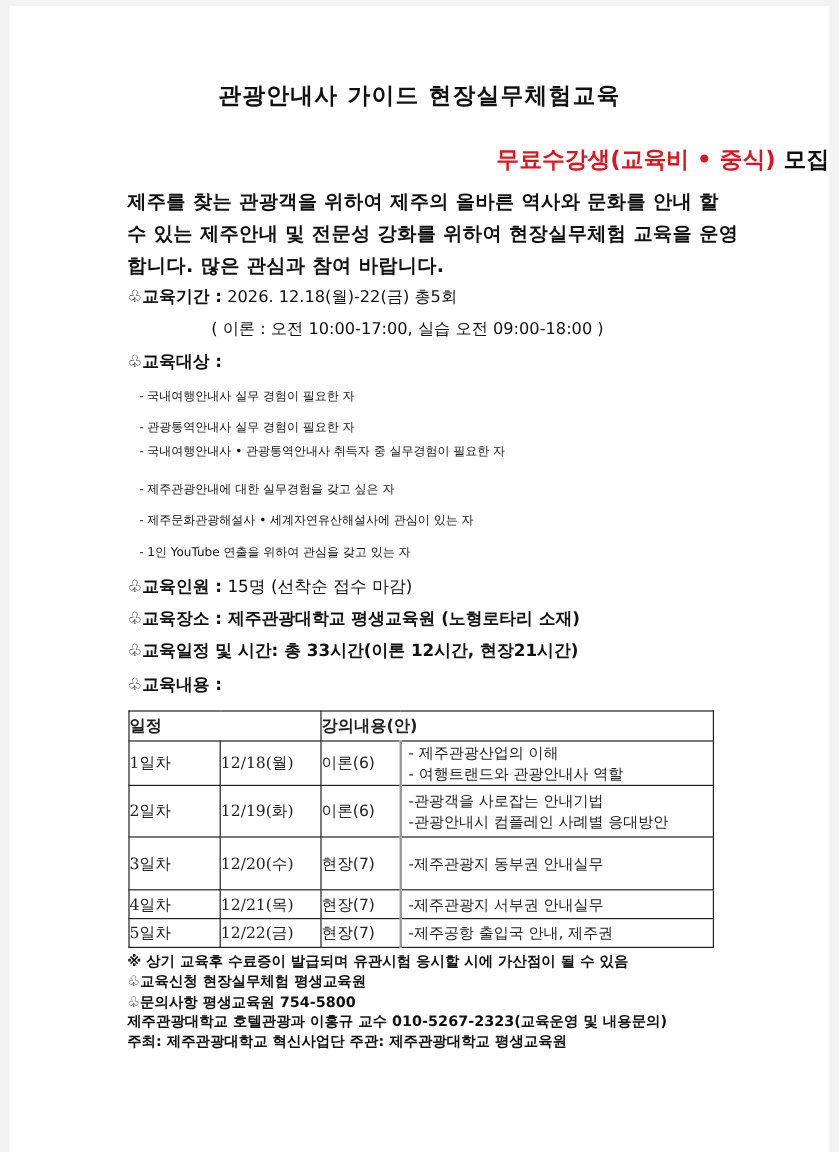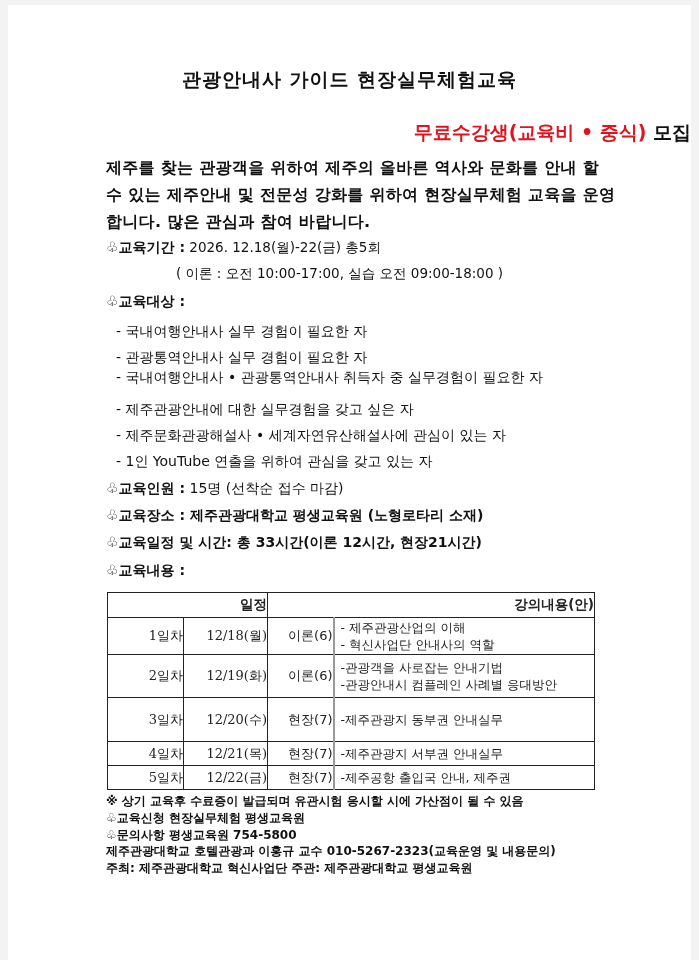--- a/index.html
+++ b/index.html
@@ -17,26 +17,26 @@
   }
   .subtitle {
     left: 0; width: 683px; top: 115px; text-align: right;
     font-size: 19px; font-weight: bold;
   }
   .subtitle .red { color: #e0141e; }
   .intro { left: 98px; font-size: 16px; font-weight: bold; letter-spacing: 0.3px; }
   .line { left: 98px; font-size: 14px; font-weight: bold; }
   .line .val { font-weight: normal; }
   .sub { font-size: 13.5px; font-weight: normal; }
-  .bullet-item { left: 108px; font-size: 14px; }
+  .bullet-item { left: 108px; font-size: 10px; }
   table.sched {
     position: absolute; left: 99px; top: 587px; border-collapse: collapse;
     font-family: "DejaVu Serif", "Liberation Serif", serif; font-size: 13px; color: #222;
   }
-  table.sched td, table.sched th { border: 1px solid #222; padding: 0; text-align: right; }
+  table.sched td, table.sched th { border: 1px solid #222; padding: 0; text-align: left; }
   table.sched th { font-family: "DejaVu Sans", sans-serif; font-size: 13.5px; font-weight: bold; height: 24px; }
   table.sched td.gray-l { border-left: 2px solid #999; }
   table.sched td.content {
     text-align: left; padding-left: 6px; font-family: "DejaVu Sans", sans-serif; font-size: 12.5px; line-height: 17px;
   }
   .kr { font-family: "DejaVu Sans", sans-serif; }
   .foot { left: 98px; font-size: 12px; font-weight: bold; }
 </style>
 </head>
 <body>
@@ -92,21 +92,21 @@
         <tr>
       <th colspan="2">일정</th>
       <th colspan="2">강의내용(안)</th>
     </tr>
     <tr style="height:37px">
       <td>1일차</td>
       <td>12/18(월)</td>
       <td class="kr">이론(6)</td>
       <td class="content gray-l">
         <div>- 제주관광산업의 이해</div>
-        <div>- 혁신사업단 안내사의 역할</div>
+        <div>- 여행트랜드와 관광안내사 역할</div>
       </td>
     </tr>
     <tr style="height:43px">
       <td>2일차</td>
       <td>12/19(화)</td>
       <td class="kr">이론(6)</td>
       <td class="content gray-l">
         <div>-관광객을 사로잡는 안내기법</div>
         <div>-관광안내시 컴플레인 사례별 응대방안</div>
       </td>

